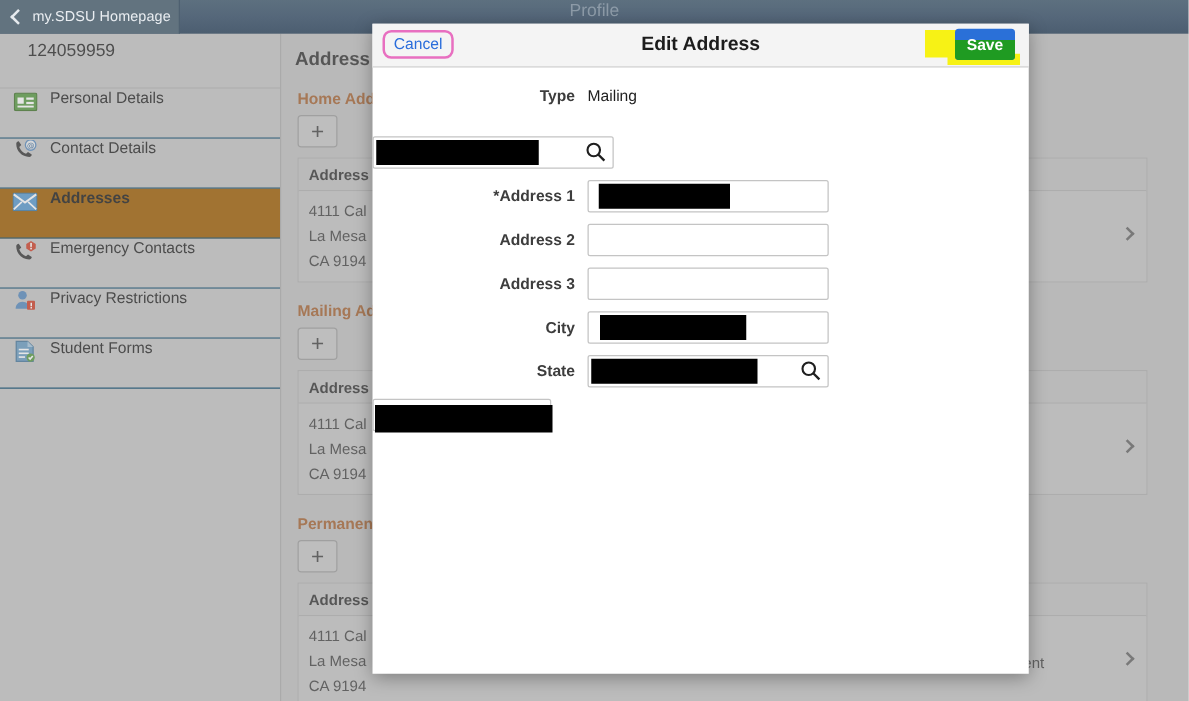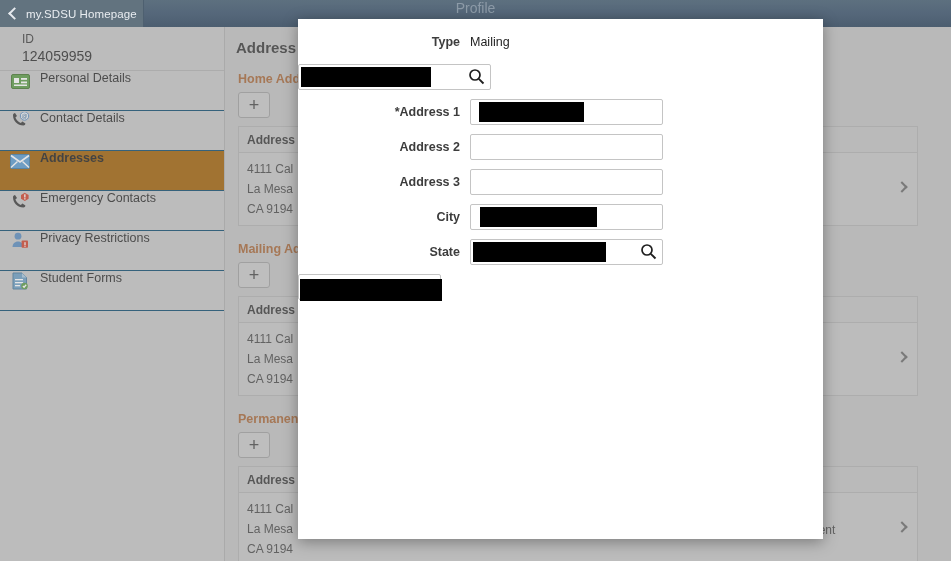--- a/index.html
+++ b/index.html
@@ -254,40 +254,39 @@
   .search-icon {
     position: absolute; right: 6px; top: 4px;
     width: 17px; height: 17px;
   }
   .redact {
     position: absolute;
     background: #000000;
     top: 3px; height: 20px;
     pointer-events: none;
   }
-  .type-row { height: 26px; margin-bottom: 6px; }
+  .type-row { height: 26px; margin-bottom: 16px; }
 </style>
 </head>
 <body>
 
 <div id="screen">
 
   <div class="topbar">
     <div class="page-title-top">
       <span>Profile</span>
     </div>
     <div class="home-tab">
       <span class="chev-back"></span>
       <span class="home-tab-label">my.SDSU Homepage</span>
     </div>
   </div>
 
   <div class="leftpanel">
     <div class="id-block">
-      <div class="id-label">ID</div>
       <div class="id-value">124059959</div>
     </div>
     <div class="nav-list">
 
       <div class="nav-item">
         <span class="nav-icon">
           <svg width="19" height="15" viewBox="0 0 19 15">
             <rect x="0.5" y="0.5" width="18" height="14" rx="1.5" fill="#5b9b46" stroke="#44772f"></rect>
             <rect x="3" y="4" width="5" height="5" fill="#fff"></rect>
             <rect x="10" y="4" width="6" height="1.8" fill="#fff"></rect>
@@ -438,20 +437,31 @@
               <span class="row-chev"></span>
             </div>
         </div>
       </div>
     </div>
   </div>
 
   <div class="scrim"></div>
 
   <div class="modal">
+    <div class="modal-header">
+      <div class="cancel-btn">Cancel</div>
+      <div class="modal-title">Edit Address</div>
+      <div class="save-wrap">
+        <div class="save-hl"></div>
+        <div class="save-hl2"></div>
+        <div class="save-btn"></div>
+        <div class="save-green"></div>
+        <div class="save-label">Save</div>
+      </div>
+    </div>
 
     <div class="modal-body">
 
       <div class="form-row type-row">
         <div class="form-label">Type</div>
         <div class="form-static">Mailing</div>
       </div>
 
       <div class="form-row">
         <div class="form-control">

